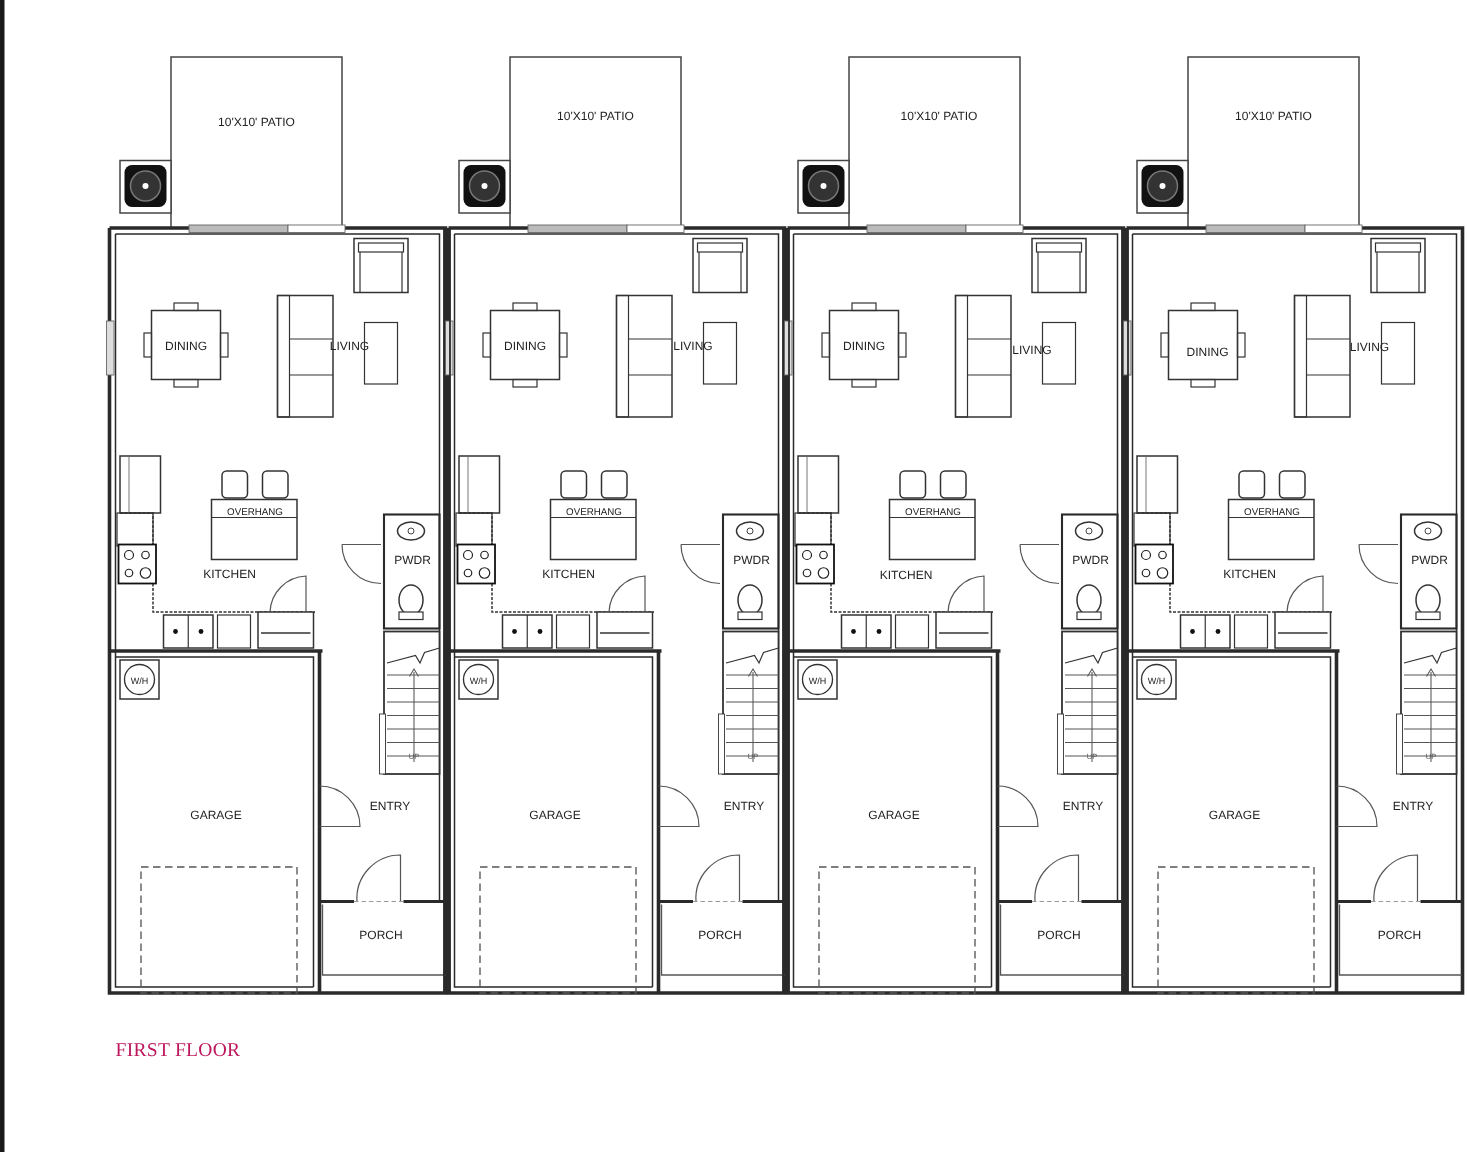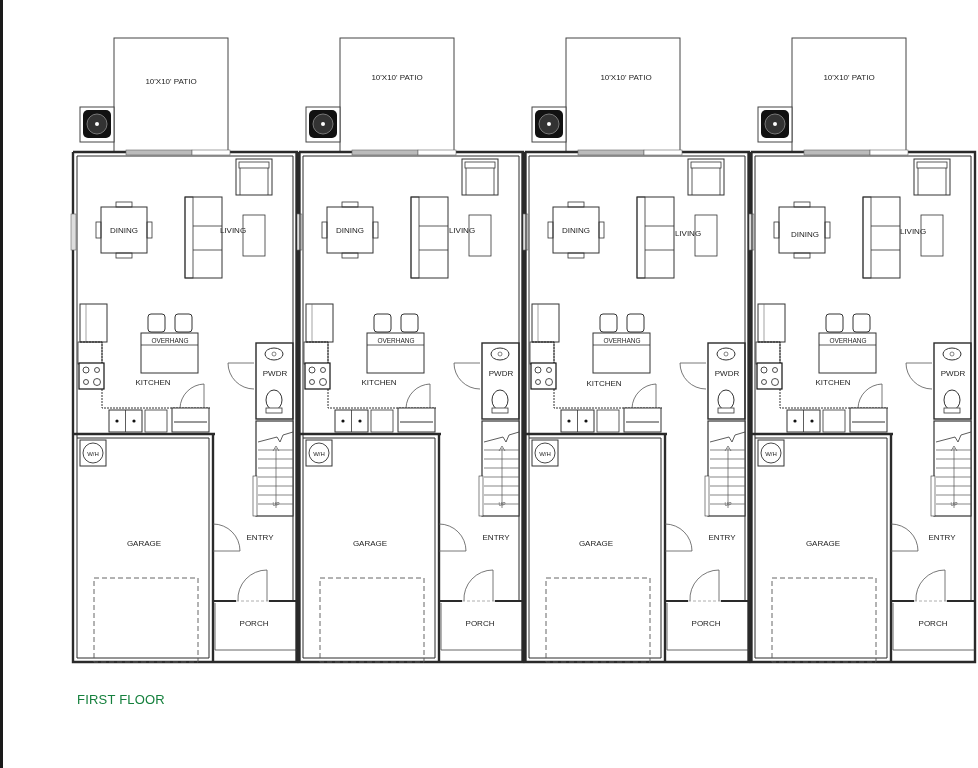--- a/index.html
+++ b/index.html
@@ -1,20 +1,20 @@
 <!DOCTYPE html>
 <html><head>
 <meta charset="utf-8">
 <style>
   html, body { margin: 0; padding: 0; background: #ffffff; }
   body { width: 978px; height: 768px; position: relative; overflow: hidden; font-family: "Liberation Sans", sans-serif; }
   .page-border { position: absolute; left: 0; top: 0; width: 3px; height: 768px; background: #1a1a1a; }
   svg.plan { position: absolute; left: 0; top: 0; }
   .lbl { font-family: "Liberation Sans", sans-serif; fill: #222; }
-  .floor-title { position: absolute; left: 77px; top: 692px; font-size: 13px; color: #15803d; letter-spacing: 0.2px; font-family: Liberation Sans, sans-serif; }
+  .floor-title { position: absolute; left: 77px; top: 692px; font-size: 13px; color: #be185d; letter-spacing: 0.2px; font-family: Liberation Serif, serif; }
 </style>
 </head>
 <body>
 
 <div class="page-border"></div>
 
 <svg class="plan" width="978" height="768" viewBox="0 0 978 768">
   <defs>
 
     <g id="unit">

